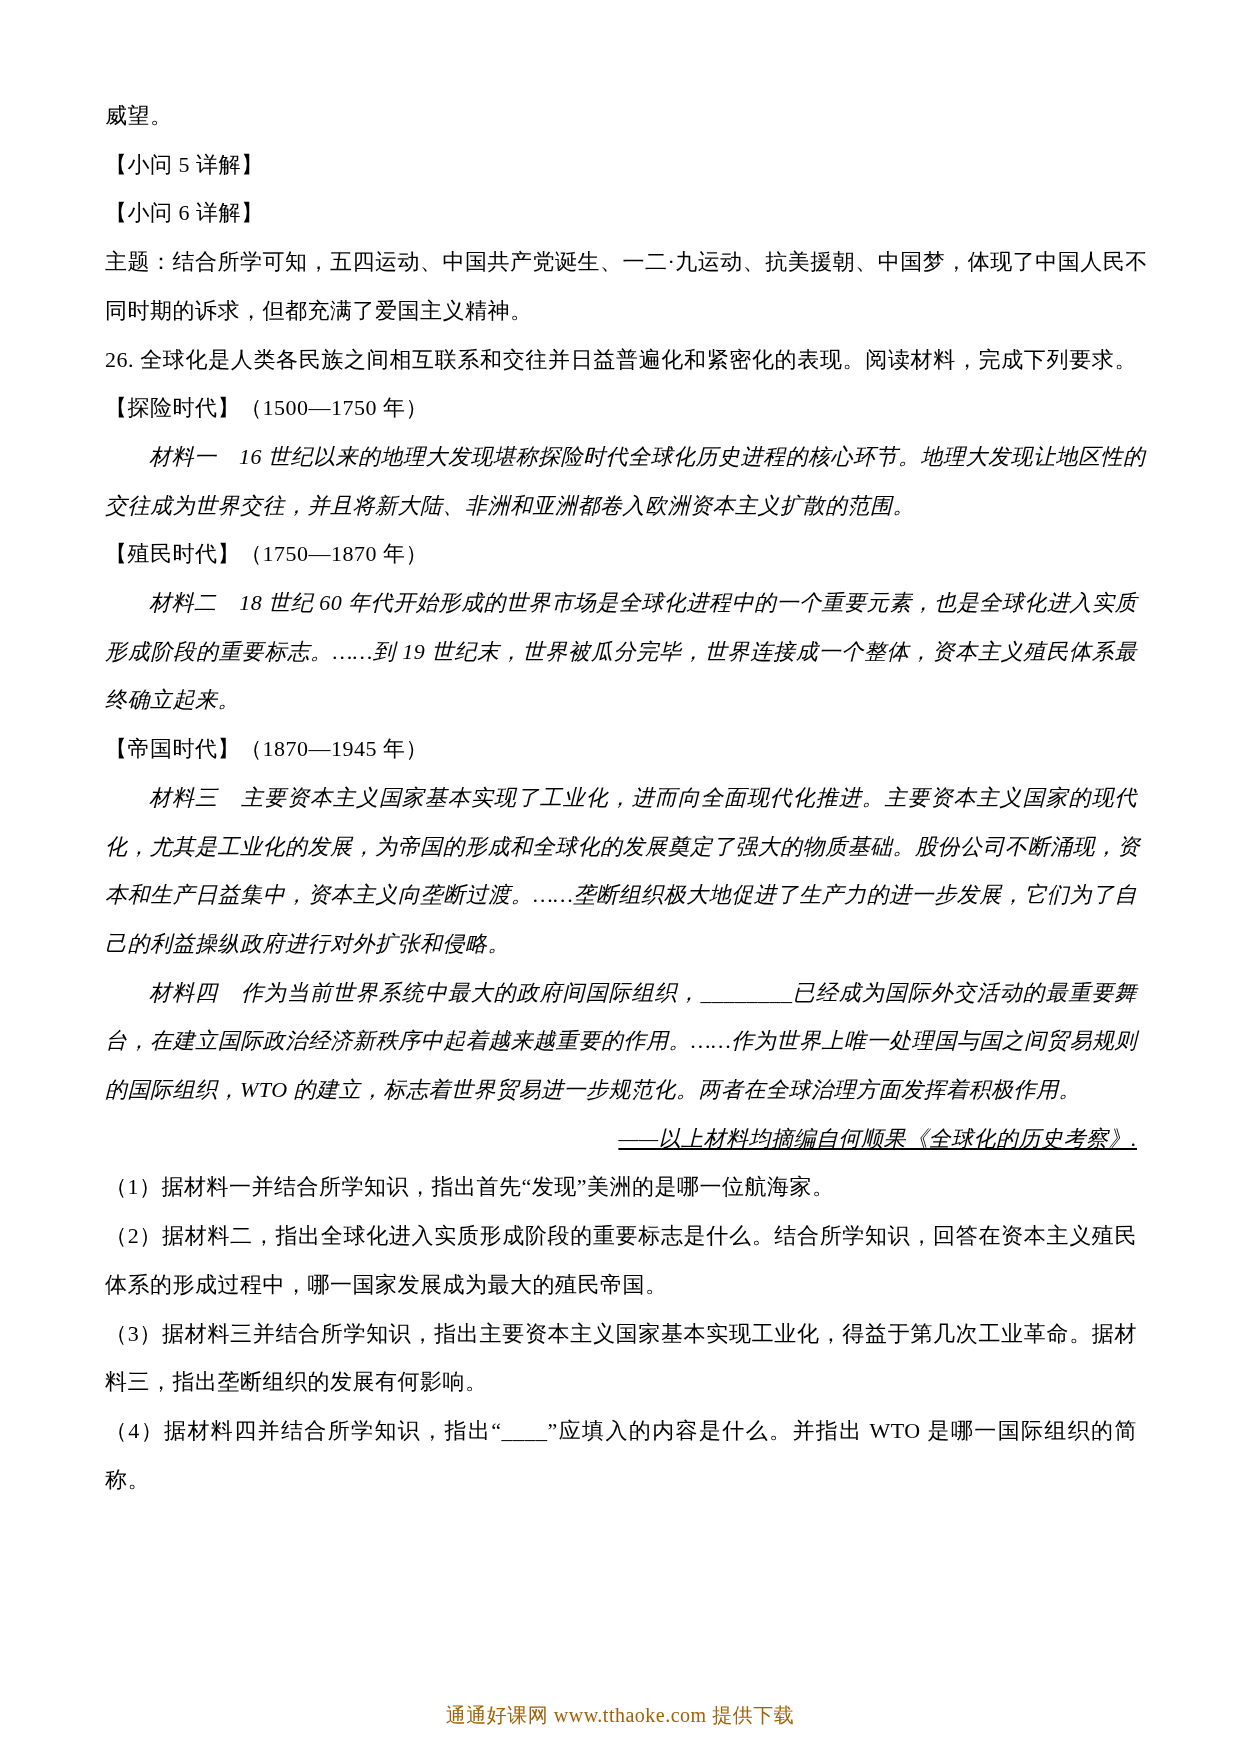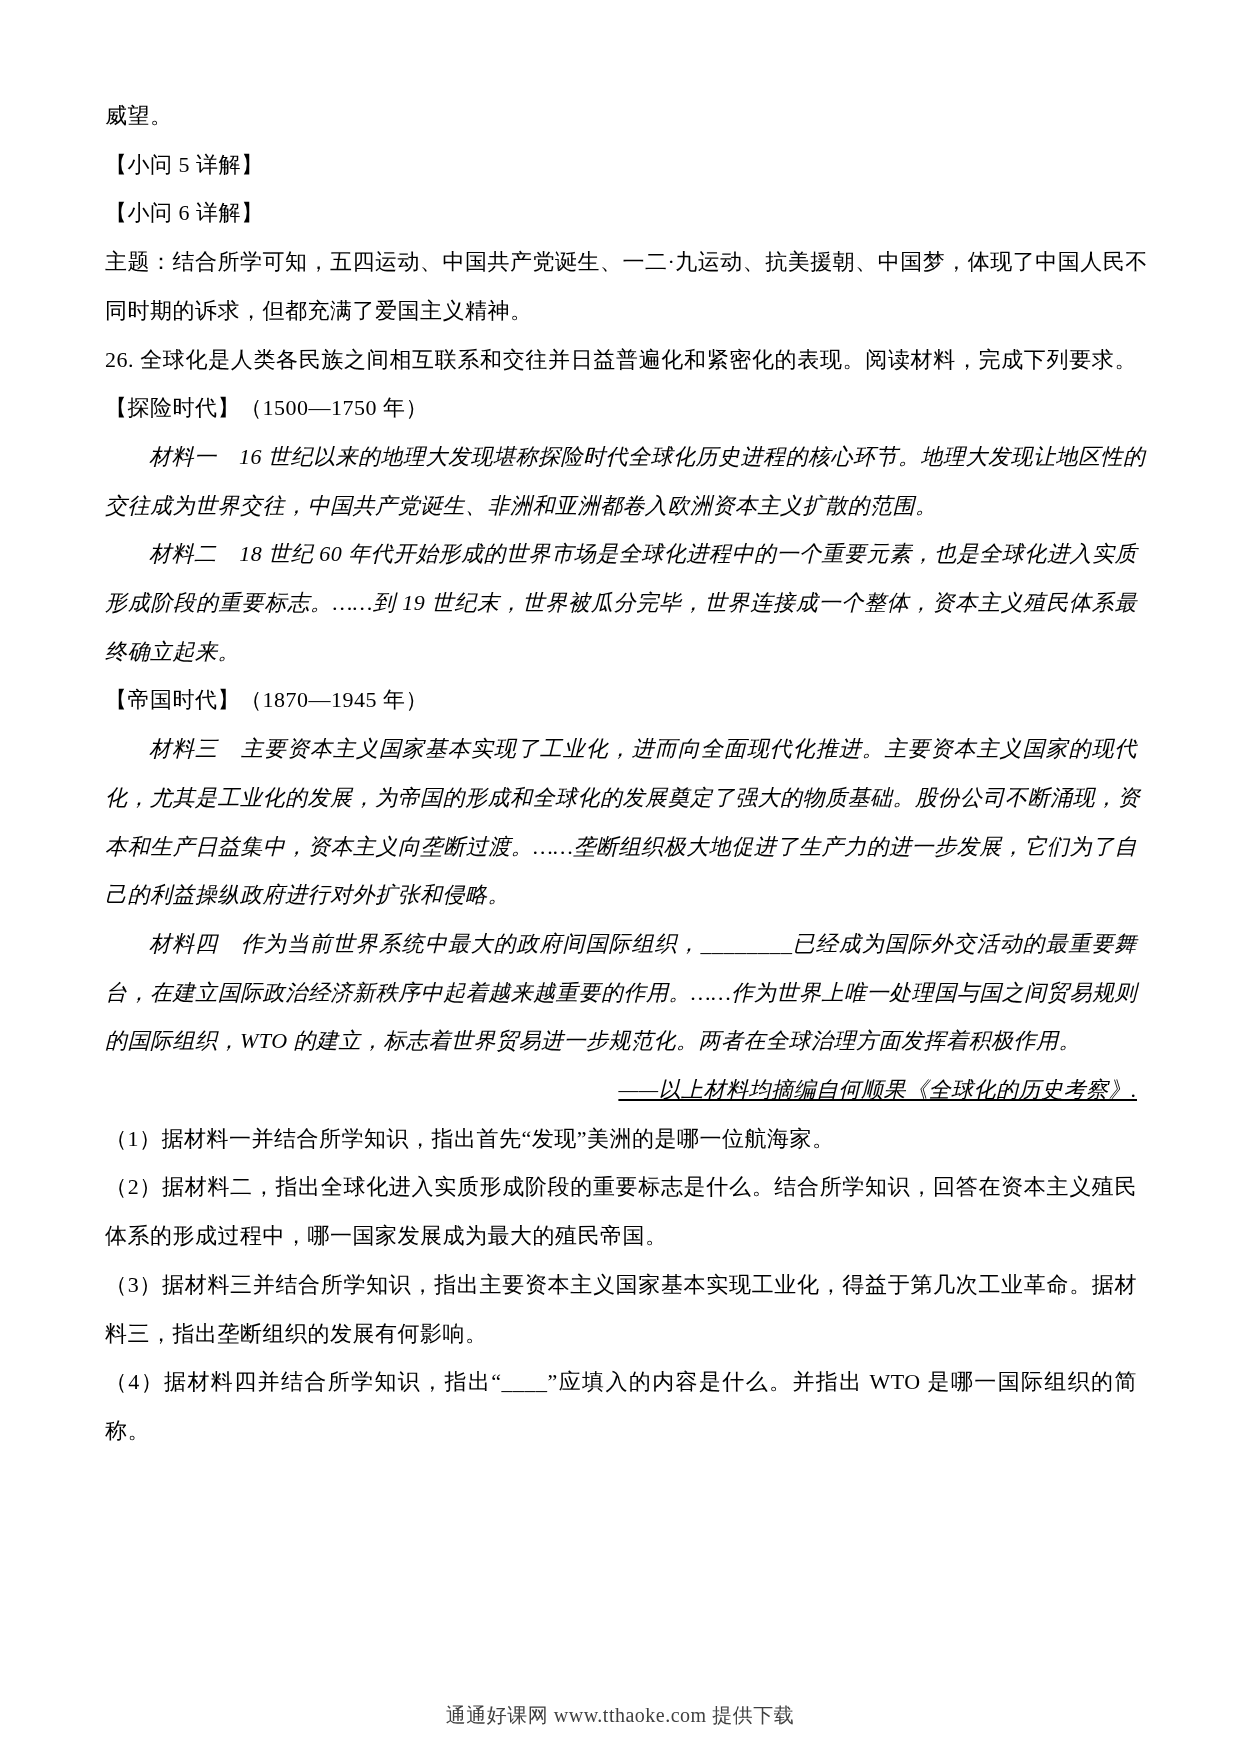--- a/index.html
+++ b/index.html
@@ -32,42 +32,43 @@
   .right { text-align: right; text-decoration: underline; }
   .footer {
     position: absolute;
     left: 0;
     top: 1700px;
     width: 1240px;
     text-align: center;
     font-size: 20px;
     line-height: 30px;
     letter-spacing: 0.5px;
-    color: #404040;
+    color: #a16207;
   }
 </style>
 </head>
 <body>
 
 <div class="page">
 
   <div class="line">威望。</div>
 
   <div class="line">【小问 5 详解】</div>
 
   <div class="line">【小问 6 详解】</div>
   <div class="line fill">主题：结合所学可知，五四运动、中国共产党诞生、一二·九运动、抗美援朝、中国梦，体现了中国人民不</div>
   <div class="line">同时期的诉求，但都充满了爱国主义精神。</div>
 
   <div class="line fill">26. 全球化是人类各民族之间相互联系和交往并日益普遍化和紧密化的表现。阅读材料，完成下列要求。</div>
 
   <div class="line">【探险时代】（1500—1750 年）</div>
   <div class="line kai indent fill">材料一　16 世纪以来的地理大发现堪称探险时代全球化历史进程的核心环节。地理大发现让地区性的</div>
-  <div class="line kai">交往成为世界交往，中国共产党诞生、非洲和亚洲都卷入欧洲资本主义扩散的范围。</div>
+  <div class="line kai">交往成为世界交往，并且将新大陆、非洲和亚洲都卷入欧洲资本主义扩散的范围。</div>
 
+  <div class="line">【殖民时代】（1750—1870 年）</div>
   <div class="line kai indent fill">材料二　18 世纪 60 年代开始形成的世界市场是全球化进程中的一个重要元素，也是全球化进入实质</div>
   <div class="line kai fill">形成阶段的重要标志。……到 19 世纪末，世界被瓜分完毕，世界连接成一个整体，资本主义殖民体系最</div>
   <div class="line kai">终确立起来。</div>
 
   <div class="line">【帝国时代】（1870—1945 年）</div>
   <div class="line kai indent fill">材料三　主要资本主义国家基本实现了工业化，进而向全面现代化推进。主要资本主义国家的现代</div>
   <div class="line kai fill">化，尤其是工业化的发展，为帝国的形成和全球化的发展奠定了强大的物质基础。股份公司不断涌现，资</div>
   <div class="line kai fill">本和生产日益集中，资本主义向垄断过渡。……垄断组织极大地促进了生产力的进一步发展，它们为了自</div>
   <div class="line kai">己的利益操纵政府进行对外扩张和侵略。</div>
 

